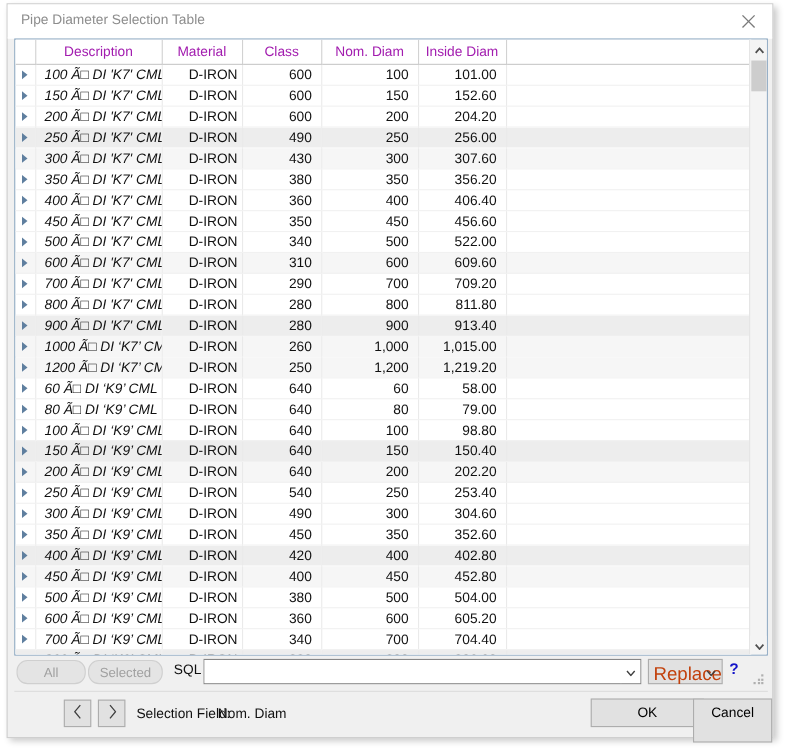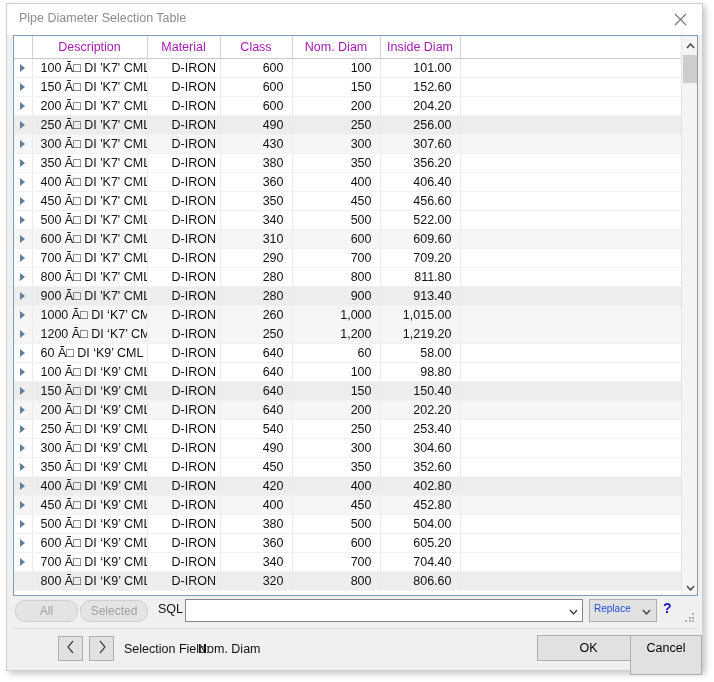--- a/index.html
+++ b/index.html
@@ -110,21 +110,21 @@
     color: #111111;
     white-space: nowrap;
     overflow: hidden;
     box-sizing: border-box;
   }
   table.grid tbody td.g-gutter {
     padding: 0;
     text-align: center;
     border-right: 1px solid #eaeaea;
   }
-  table.grid tbody td.g-desc { text-align: left; padding-left: 8px; }
+  table.grid tbody td.g-desc { text-align: left; padding-left: 8px; font-style: italic; }
   table.grid tbody td.g-mat  { text-align: right; padding-left: 24px; }
   table.grid tbody td.g-num  { text-align: right; padding-right: 8px; }
   table.grid tbody td.g-fill { border-right: none; }
 
   tr.alt td { background: #ededed; }
   tr.alt2 td { background: #f6f6f6; }
 
   .row-arrow {
     display: inline-block;
     width: 0; height: 0;
@@ -217,21 +217,21 @@
   }
   #replace-combo {
     position: absolute; left: 576px; top: 0px;
     width: 68px; height: 23px;
     background: #e1e1e1;
     border: 1px solid #adadad;
     box-sizing: border-box;
   }
   #replace-label {
     position: absolute; left: 4px; top: 3px;
-    font-size: 10px; color: #1d4ed8;
+    font-size: 17px; color: #c2410c;
   }
   #replace-arrow {
     position: absolute; right: 3px; top: 0;
     width: 14px; height: 21px;
     display: flex; align-items: center; justify-content: center;
   }
   #help-btn {
     position: absolute; left: 650px; top: 1px;
     font-size: 14px; font-weight: bold; color: #1414c8;
     cursor: default;
@@ -464,20 +464,29 @@
             <td class="g-num">1,219.20</td>
             <td class="g-fill"></td>
           </tr>
           <tr>
             <td class="g-gutter"><span class="row-arrow"></span></td>
             <td class="g-desc">60 Ã□ DI ‘K9’ CML</td>
             <td class="g-mat">D-IRON</td>
             <td class="g-num">640</td>
             <td class="g-num">60</td>
             <td class="g-num">58.00</td>
+            <td class="g-fill"></td>
+          </tr>
+          <tr>
+            <td class="g-gutter"><span class="row-arrow"></span></td>
+            <td class="g-desc">80 Ã□ DI ‘K9’ CML</td>
+            <td class="g-mat">D-IRON</td>
+            <td class="g-num">640</td>
+            <td class="g-num">80</td>
+            <td class="g-num">79.00</td>
             <td class="g-fill"></td>
           </tr>
           <tr>
             <td class="g-gutter"><span class="row-arrow"></span></td>
             <td class="g-desc">100 Ã□ DI ‘K9’ CML</td>
             <td class="g-mat">D-IRON</td>
             <td class="g-num">640</td>
             <td class="g-num">100</td>
             <td class="g-num">98.80</td>
             <td class="g-fill"></td>

